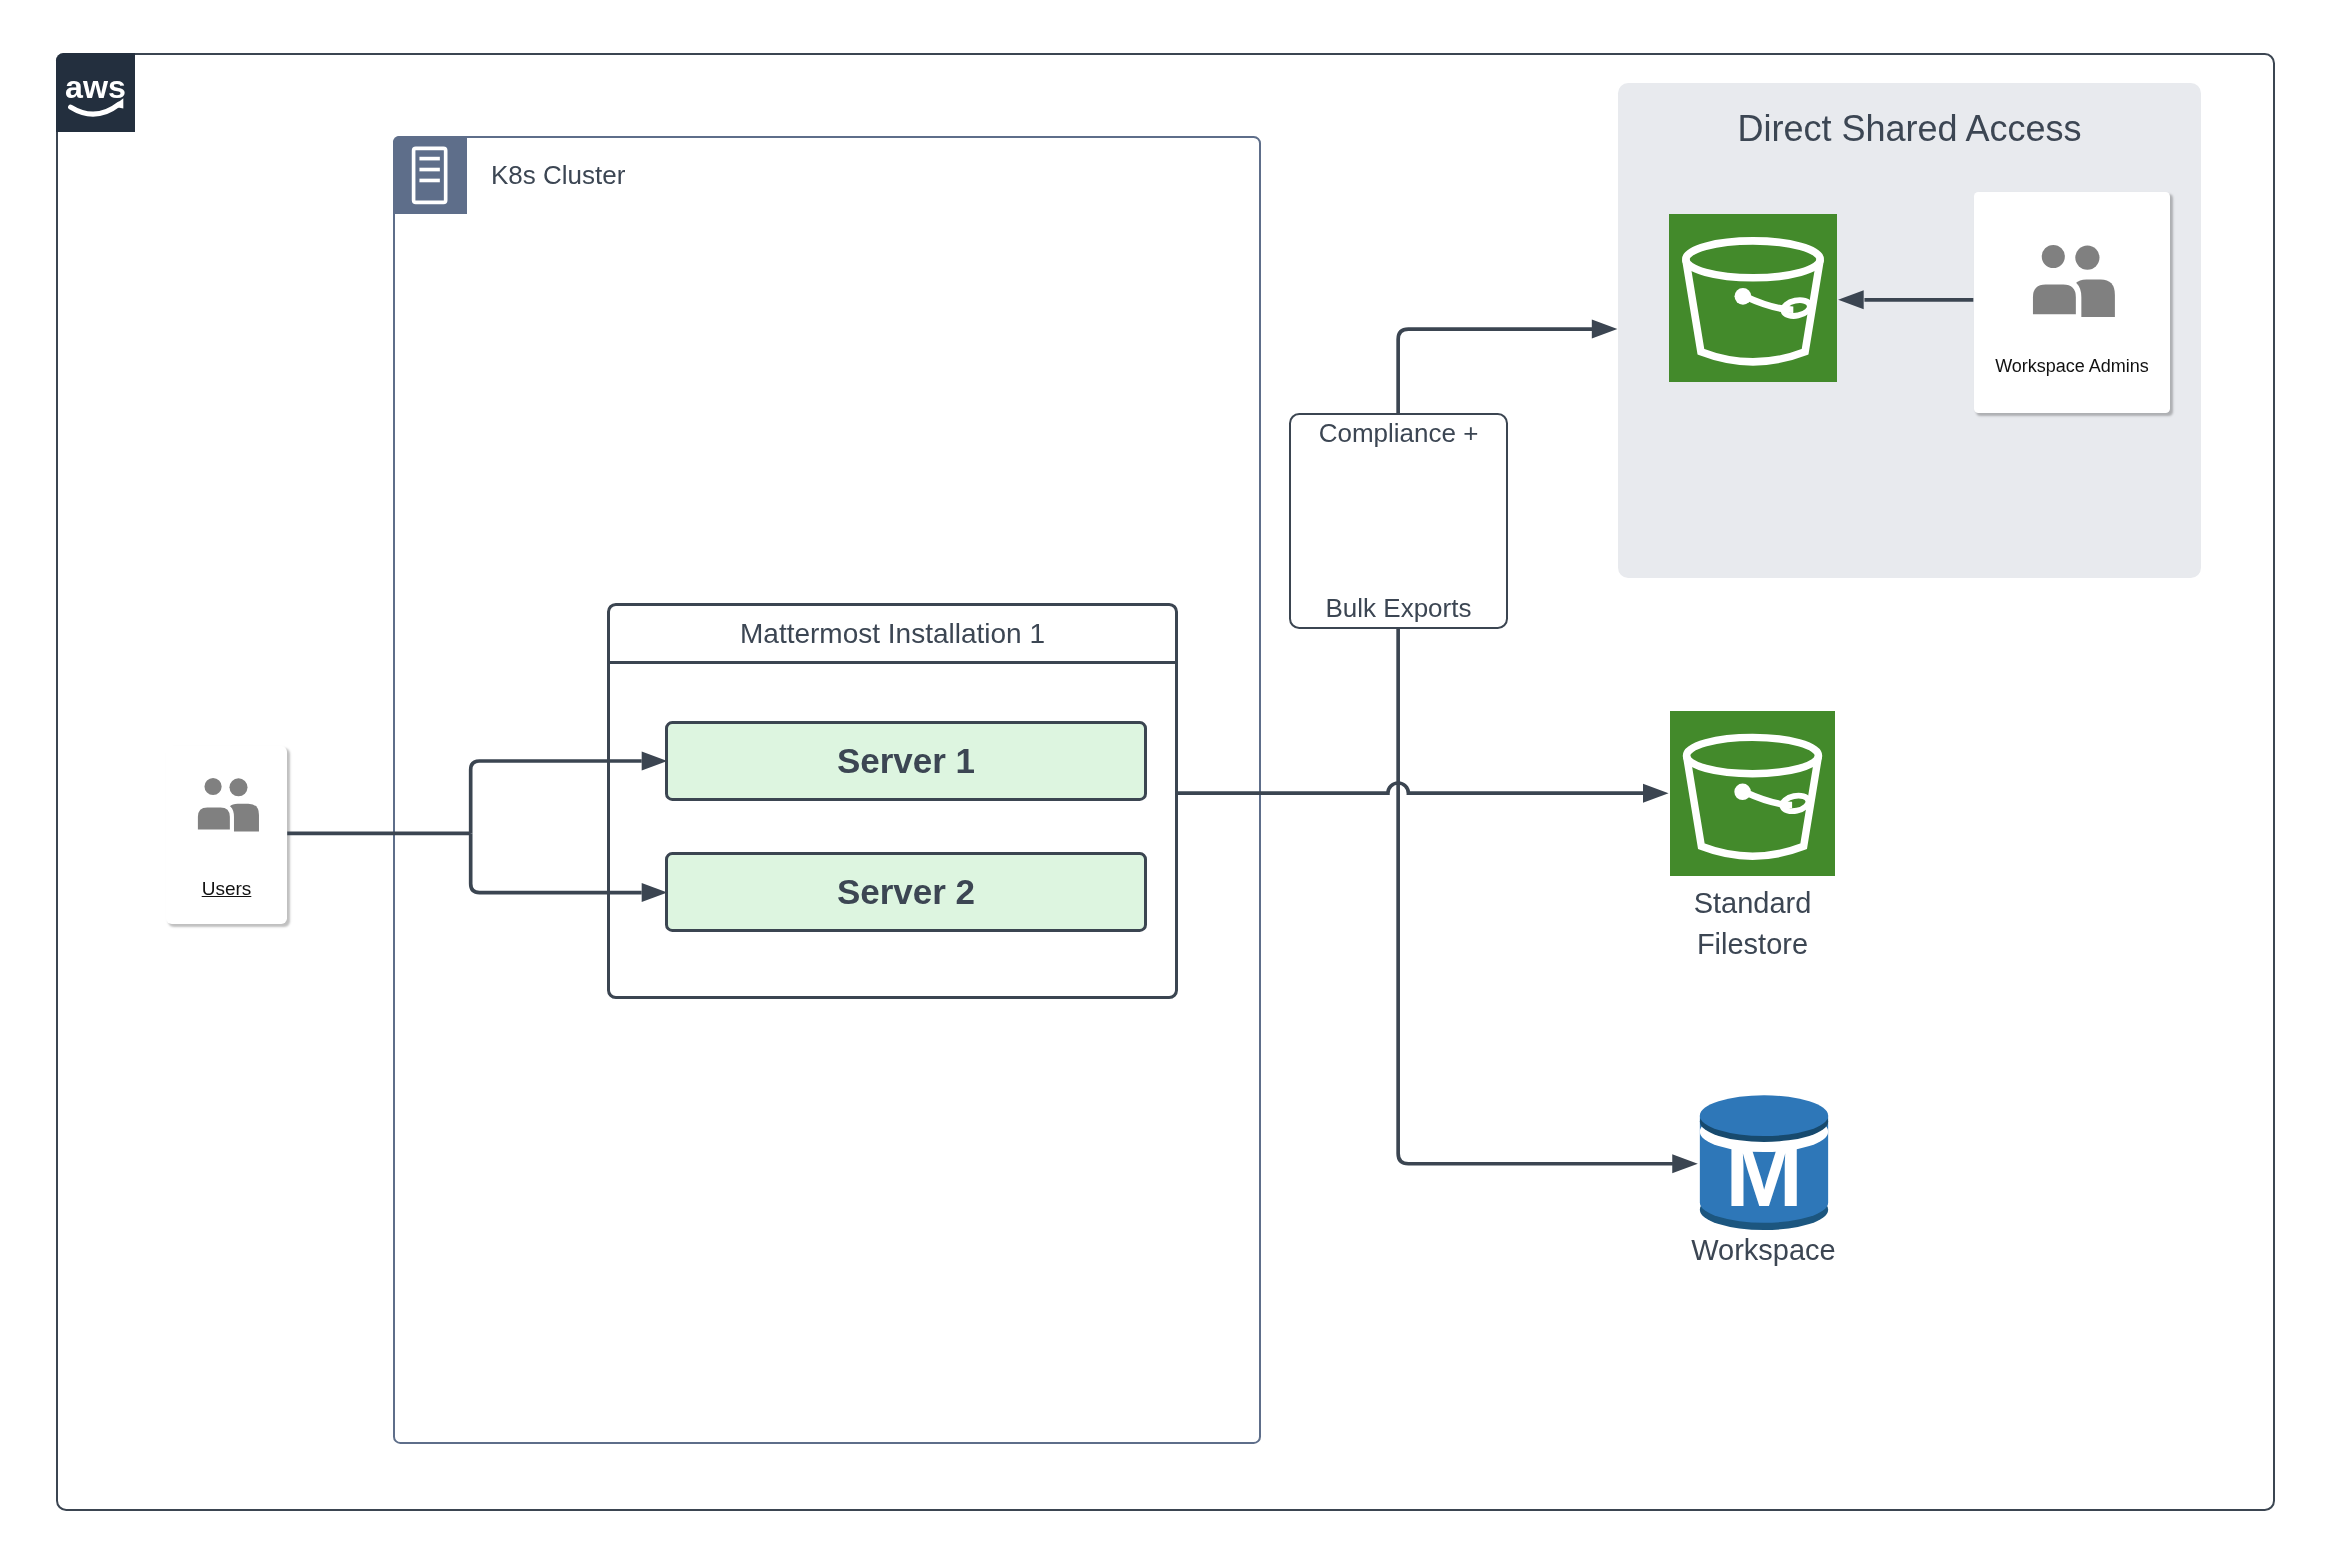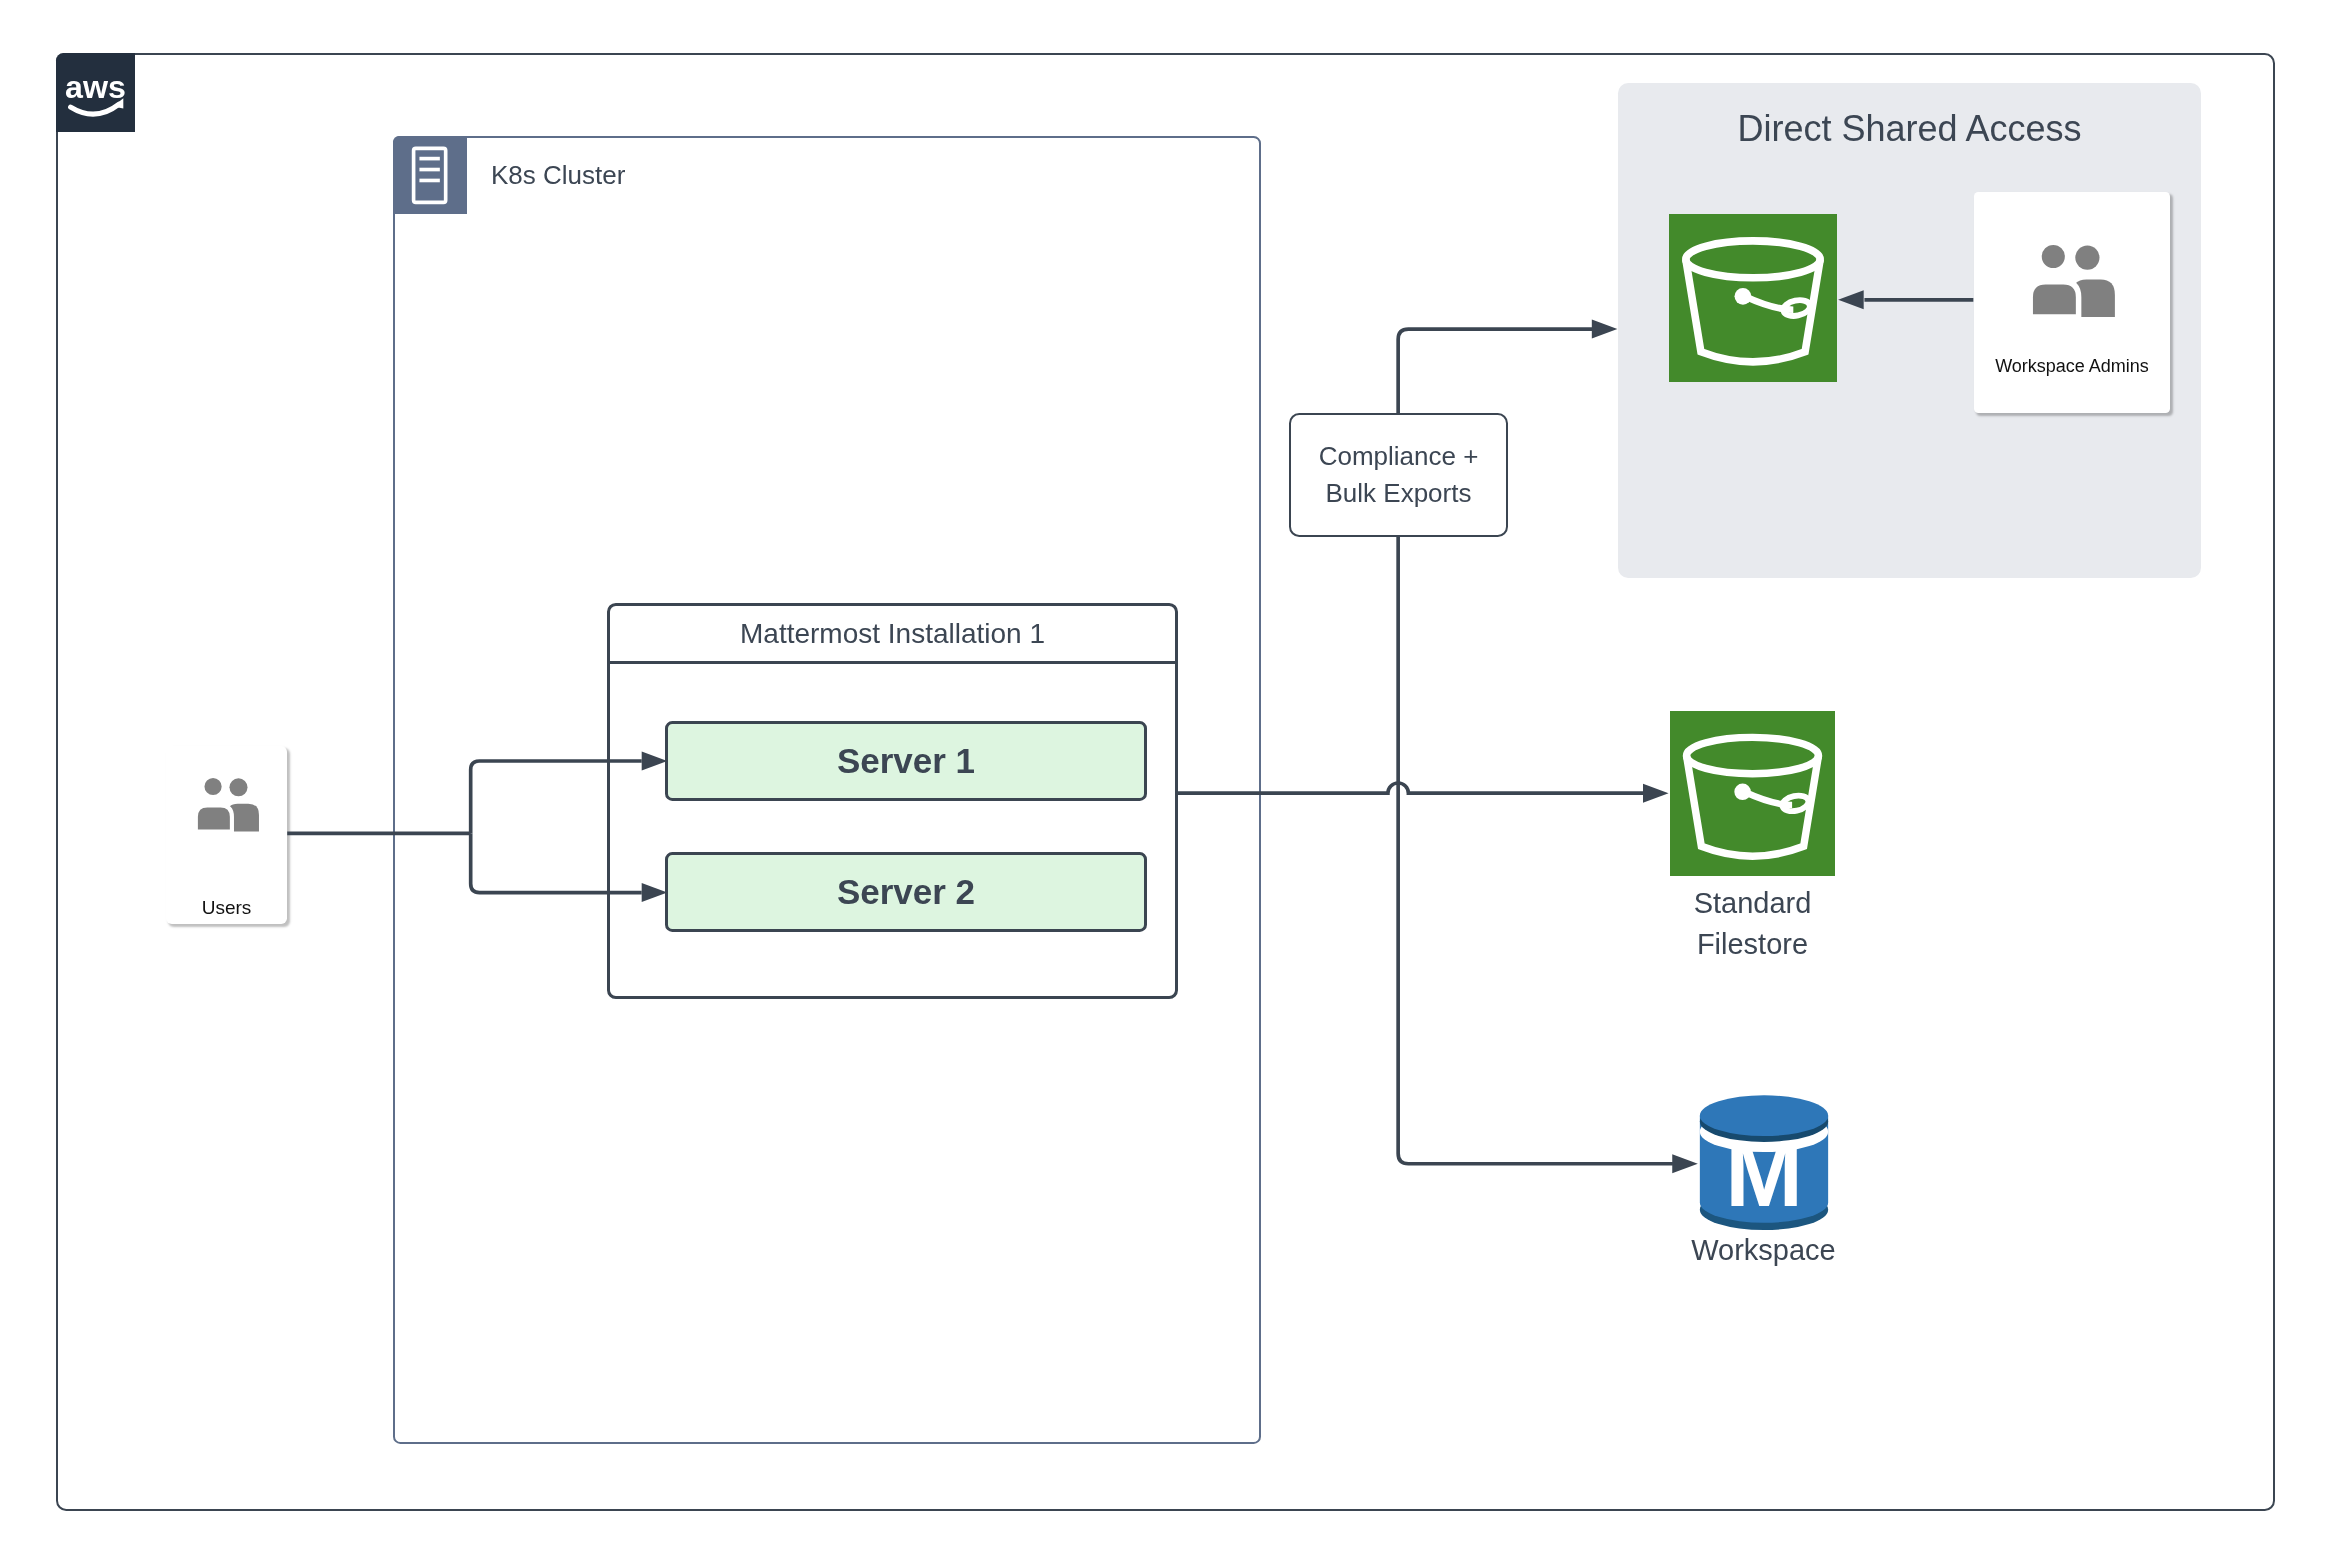--- a/index.html
+++ b/index.html
@@ -19,24 +19,24 @@
   .mm-box{left:607px;top:603px;width:571px;height:396px;background:#ffffff;border:3.7px solid #3B4551;border-radius:8.8px;z-index:3;}
   .mm-header{position:absolute;left:0;top:0;right:0;height:55px;border-bottom:3.7px solid #3B4551;
     display:flex;align-items:center;justify-content:center;font-size:28px;}
   .server{left:665px;width:482px;height:80px;background:#DDF5E0;border:3.7px solid #3B4551;border-radius:7.3px;
     display:flex;align-items:center;justify-content:center;font-size:35px;z-index:3;font-weight:bold;}
   .server1{top:721px;} .server2{top:852px;}
   
   .users-card{left:166px;top:746px;width:121px;height:178px;background:#ffffff;border-radius:5.8px;
     box-shadow:2.2px 2.9px 2.2px rgba(0,0,0,0.25);z-index:2;display:flex;flex-direction:column;align-items:center;}
   .users-card .ppl{margin-top:28px;width:82px;height:66px;}
-  .users-label{margin-top:57px;font-size:19px;color:#111111;}
+  .users-label{margin-top:38px;font-size:19px;color:#111111;text-decoration:underline;}
   
-  .compliance-box{left:1289px;top:413px;width:219px;height:124px;background:#ffffff;border:2.2px solid #3B4551;
-    border-radius:10.2px;z-index:7;display:flex;flex-direction:column;align-items:center;justify-content:center;
+  .compliance-box{left:1289px;top:413px;width:219px;height:216px;background:#ffffff;border:2.2px solid #3B4551;
+    border-radius:10.2px;z-index:7;display:flex;flex-direction:column;align-items:center;justify-content:space-between;
     font-size:26px;line-height:37px;text-align:center;}
   
   .dsa-panel{left:1618px;top:83px;width:583px;height:495px;background:#E8EAEE;border-radius:10.2px;z-index:1;}
   .dsa-title{left:1618px;top:108px;width:583px;text-align:center;font-size:36px;z-index:2;}
   .bucket-icon{width:168px;height:168px;background:#438A2B;z-index:2;}
   .ded-bucket-icon{left:1669px;top:214px;}
   .ded-bucket-label{left:1599px;top:398px;width:307px;text-align:center;font-size:29px;line-height:39px;z-index:2;}
   .admins-card{left:1974px;top:192px;width:196px;height:221px;background:#ffffff;border-radius:4.4px;
     box-shadow:2.2px 2.9px 2.2px rgba(0,0,0,0.25);z-index:2;display:flex;flex-direction:column;align-items:center;}
   .admins-card .ppl{margin-top:48px;width:110px;height:88px;}

